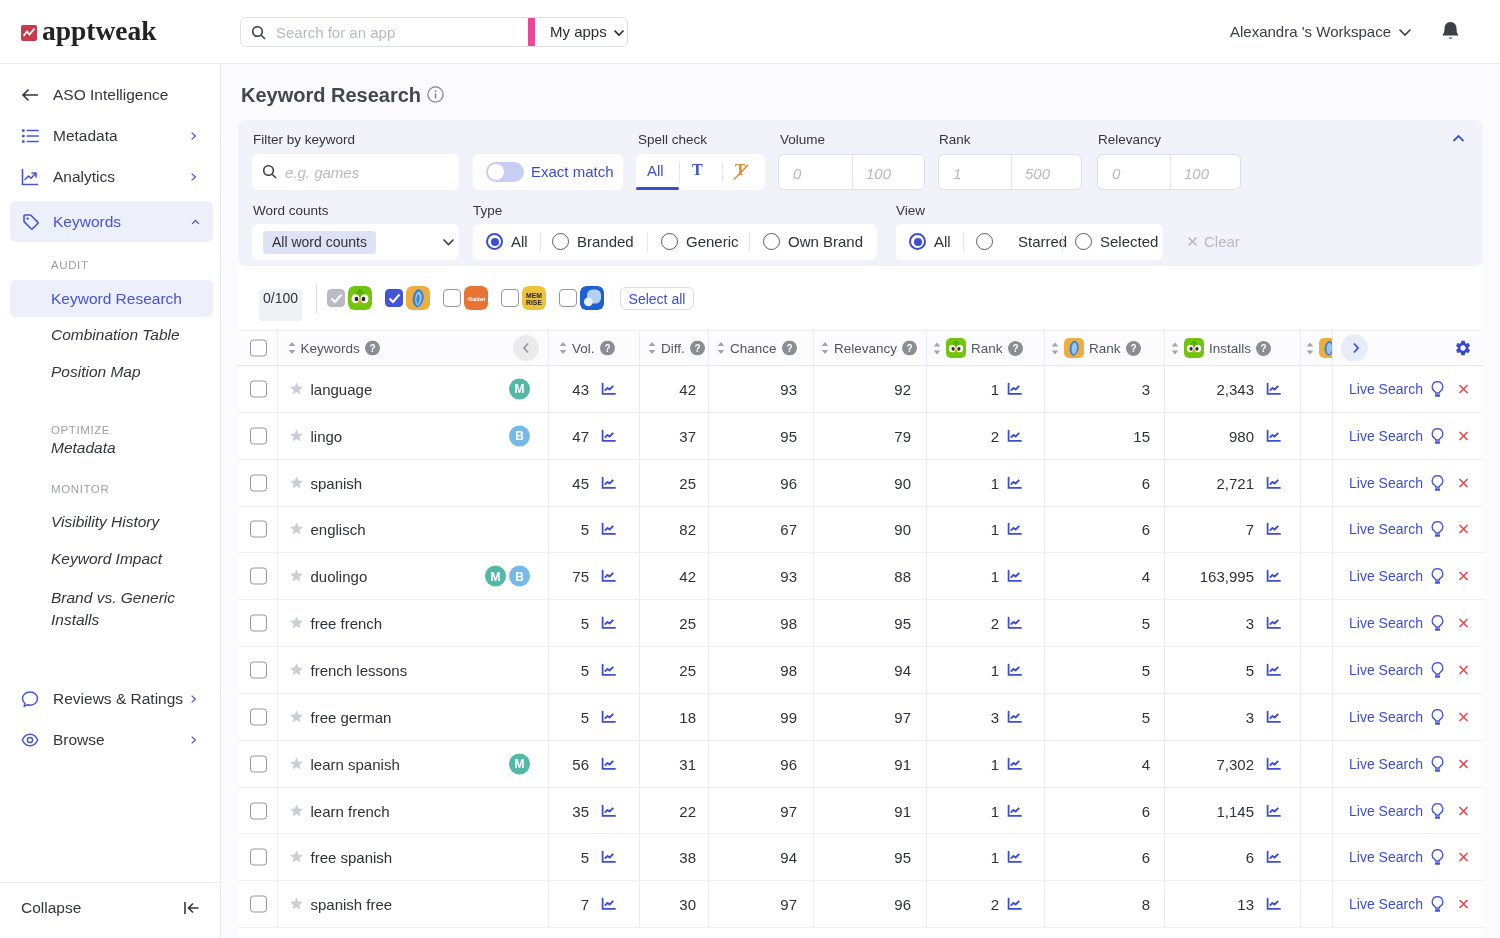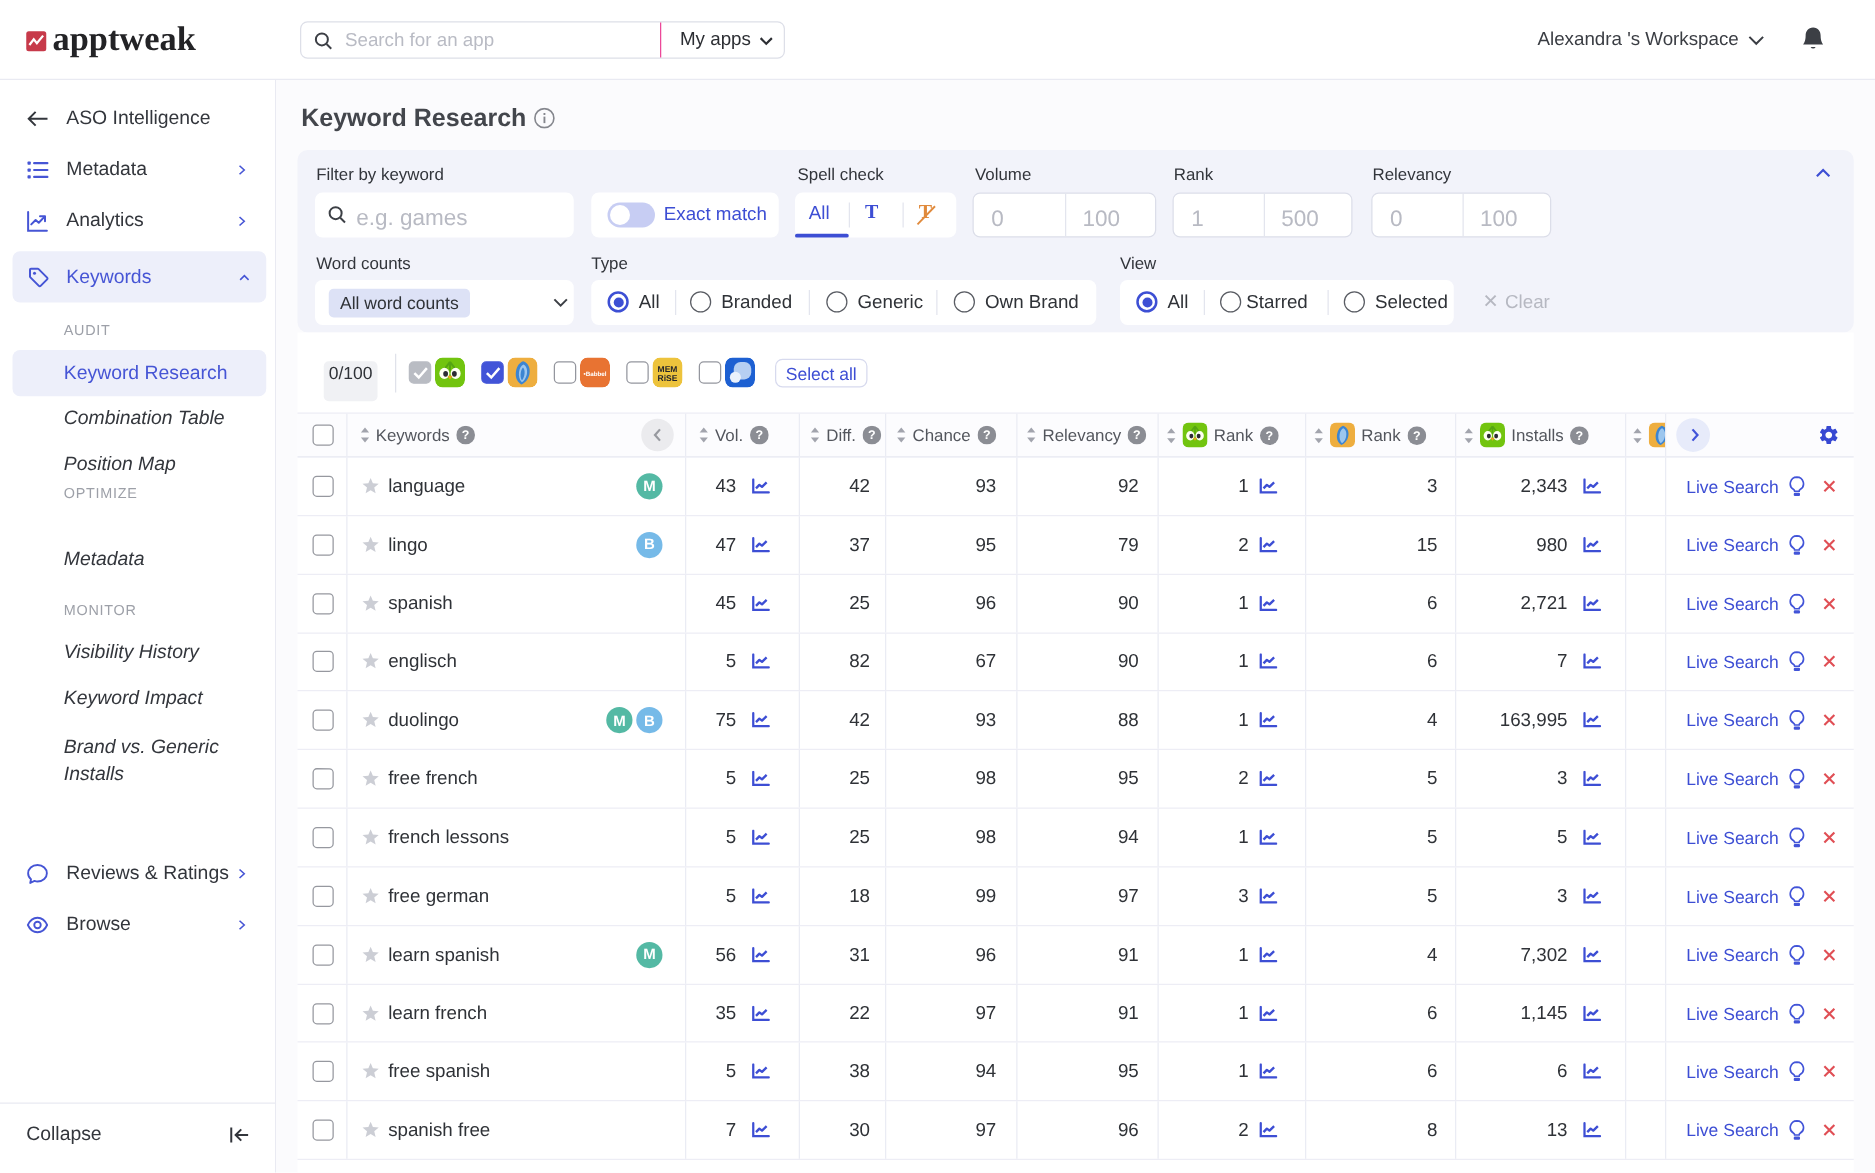--- a/index.html
+++ b/index.html
@@ -4,41 +4,41 @@
 <style>
 * { margin:0; padding:0; box-sizing:border-box; }
 html,body { width:1500px; height:938px; overflow:hidden; font-family:"Liberation Sans", sans-serif; background:#fff; }
 .abs { position:absolute; }
 
 #topbar { position:absolute; left:0; top:0; width:1500px; height:64px; background:#fff; border-bottom:1px solid #e9eaf2; z-index:5; }
 #logo { position:absolute; left:21px; top:25px; width:16px; height:16px; background:#c73a4a; border-radius:2px; }
 #logotext { position:absolute; left:42px; top:15px; font-family:"Liberation Serif", serif; font-weight:bold; font-size:27.5px; letter-spacing:0px; color:#232326; }
 #searchbox { position:absolute; left:240px; top:17px; width:388px; height:30px; border:1px solid #dddfe8; border-radius:6px; background:#fff; }
 #searchbox .ph { position:absolute; left:35px; top:6px; font-size:15px; color:#b9bbc4; }
-#myapps { position:absolute; left:287px; top:0; width:101px; height:28px; border-left:1px solid #ec4899; }
+#myapps { position:absolute; left:287px; top:0; width:101px; height:28px; border-left:7px solid #ec4899; }
 #myapps span { position:absolute; left:15px; top:5px; font-size:15px; color:#2c2e33; }
 #workspace { position:absolute; left:1230px; top:23px; font-size:15px; color:#3a3d43; }
 
 #sidebar { position:absolute; left:0; top:64px; width:221px; height:874px; background:#fff; border-right:1px solid #e9eaf2; }
 .sb-item { position:absolute; left:0; width:221px; height:30px; }
 .sb-item .txt { position:absolute; left:53px; top:50%; transform:translateY(-50%); font-size:15.5px; color:#33363c; }
 .sb-item .ico { position:absolute; left:21px; top:50%; transform:translateY(-50%); width:18px; height:18px; }
 .sb-item .chev { position:absolute; right:23px; top:50%; transform:translateY(-50%); width:9px; height:9px; }
 .sb-sec { position:absolute; left:51px; font-size:11.5px; letter-spacing:0.6px; color:#9da0a8; }
 .sb-sub { position:absolute; left:51px; font-size:15.5px; color:#33363c;font-style:italic; }
 .hl { background:#edeffa; border-radius:6px; }
 .blue { color:#4655d5 !important; }
 
 #main { position:absolute; left:221px; top:64px; width:1279px; height:874px; background:#fbfbfd; }
 #title { position:absolute; left:241px; top:84px; font-size:20px; font-weight:bold; color:#43464c; }
 #panel { position:absolute; left:238px; top:120px; width:1245px; height:146px; background:#f2f3fa; border-radius:8px; }
 .plabel { position:absolute; font-size:13.5px; color:#32353b; }
 .pbox { position:absolute; height:36px; background:#fff; border-radius:6px; }
 .pinput { position:absolute; height:36px; background:#fff; border:1px solid #dcdee9; border-radius:6px; }
-.phold { font-size:18px; color:#b8bac3; }
+.phold { font-size:15px; color:#b8bac3;font-style:italic; }
 
 .radio { width:17px; height:17px; border:1.5px solid #595c63; border-radius:50%; display:inline-block; }
 .radio.sel { border:2px solid #3d4fd4; position:relative; }
 .radio.sel:after { content:""; position:absolute; left:2.5px; top:2.5px; width:8px; height:8px; border-radius:50%; background:#3d4fd4; }
 .vdiv { width:1px; background:#e3e5ee; }
 
 #appsrow { position:absolute; left:238px; top:266px; width:1245px; height:64px; background:#fff; }
 .appcb { position:absolute; top:23px; width:18px; height:18px; border:1.5px solid #94969e; border-radius:4px; background:#fff; }
 .appicon { position:absolute; top:20px; width:24px; height:24px; border-radius:6px; }
 
@@ -145,21 +145,21 @@
     <svg class="chev" style="right:13px;" viewBox="0 0 12 8">
         <path d="M1.5 6.5 L6 2 L10.5 6.5" stroke="#4655d5" stroke-width="1.7" fill="none"></path>
       </svg>
   </div>
   <div class="sb-sec" style="top:195px;">AUDIT</div>
   <div class="sb-item hl" style="top:216px; left:10px; width:203px; height:37px;">
     <div class="txt blue" style="left:41px;">Keyword Research</div>
   </div>
   <div class="sb-sub" style="top:262px;">Combination Table</div>
   <div class="sb-sub" style="top:299px;">Position Map</div>
-  <div class="sb-sec" style="top:325px;">OPTIMIZE</div>
+  <div class="sb-sec" style="top:360px;">OPTIMIZE</div>
   <div class="sb-sub" style="top:375px;">Metadata</div>
   <div class="sb-sec" style="top:419px;">MONITOR</div>
   <div class="sb-sub" style="top:449px;">Visibility History</div>
   <div class="sb-sub" style="top:486px;">Keyword Impact</div>
   <div class="sb-sub" style="top:523px; line-height:22px;">Brand vs. Generic<br>Installs</div>
 
 
   <div class="sb-item" style="top:620px;">
     <svg class="ico" viewBox="0 0 18 18">
         <path d="M9 2 C4.6 2 1.5 5 1.5 8.6 C1.5 10.5 2.4 12.2 3.8 13.4 L3.2 16.4 L6.6 14.7 C7.4 15 8.2 15.2 9 15.2 C13.4 15.2 16.5 12.2 16.5 8.6 C16.5 5 13.4 2 9 2 Z" stroke="#4655d5" stroke-width="1.5" fill="none" stroke-linejoin="round"></path>
@@ -277,21 +277,21 @@
     <div class="vdiv" style="position:absolute; left:276px; top:8px; height:20px;"></div>
     <div style="position:absolute; left:290px; top:9px;" class="radio"></div>
     <div style="position:absolute; left:315px; top:9px; font-size:15px; color:#2f3237;">Own Brand</div>
   </div>
 
   <div class="pbox" style="left:658px; top:104px; width:267px;">
     <div style="position:absolute; left:13px; top:9px;" class="radio sel"></div>
     <div style="position:absolute; left:38px; top:9px; font-size:15px; color:#2f3237;">All</div>
     <div class="vdiv" style="position:absolute; left:67px; top:8px; height:20px;"></div>
     <div style="position:absolute; left:80px; top:9px;" class="radio"></div>
-    <div style="position:absolute; left:101px; top:9px; font-size:15px; color:#2f3237;">Starred</div>
+    <div style="position:absolute; left:122px; top:9px; font-size:15px; color:#2f3237;">Starred</div>
     <div class="vdiv" style="position:absolute; left:166px; top:8px; height:20px;"></div>
     <div style="position:absolute; left:179px; top:9px;" class="radio"></div>
     <div style="position:absolute; left:204px; top:9px; font-size:15px; color:#2f3237;">Selected</div>
   </div>
 
   <div style="position:absolute; left:949px; top:113px; font-size:15px; color:#b6b8c1;">
     <svg width="11" height="11" viewBox="0 0 11 11" style="margin-right:6px;">
         <path d="M1.5 1.5 L9.5 9.5 M9.5 1.5 L1.5 9.5" stroke="#b6b8c1" stroke-width="1.6"></path>
       </svg>Clear</div>
 </div>

